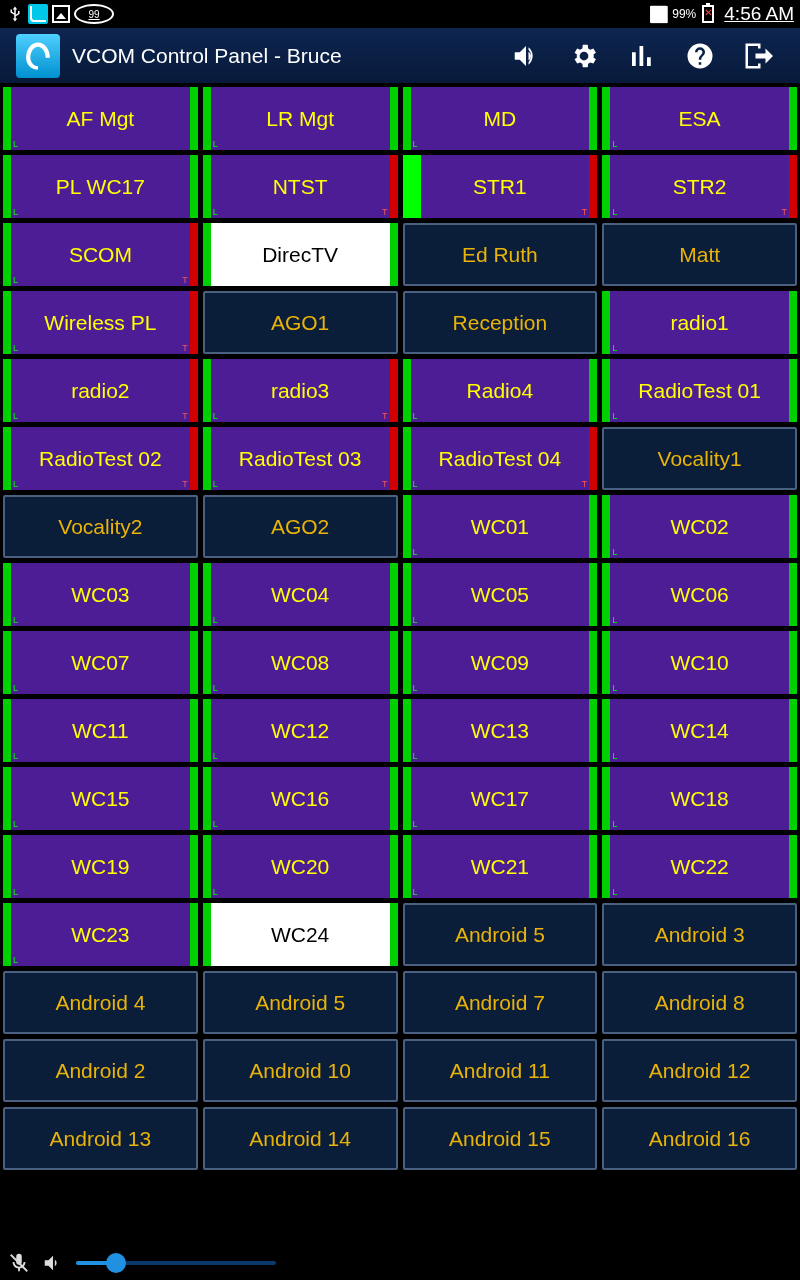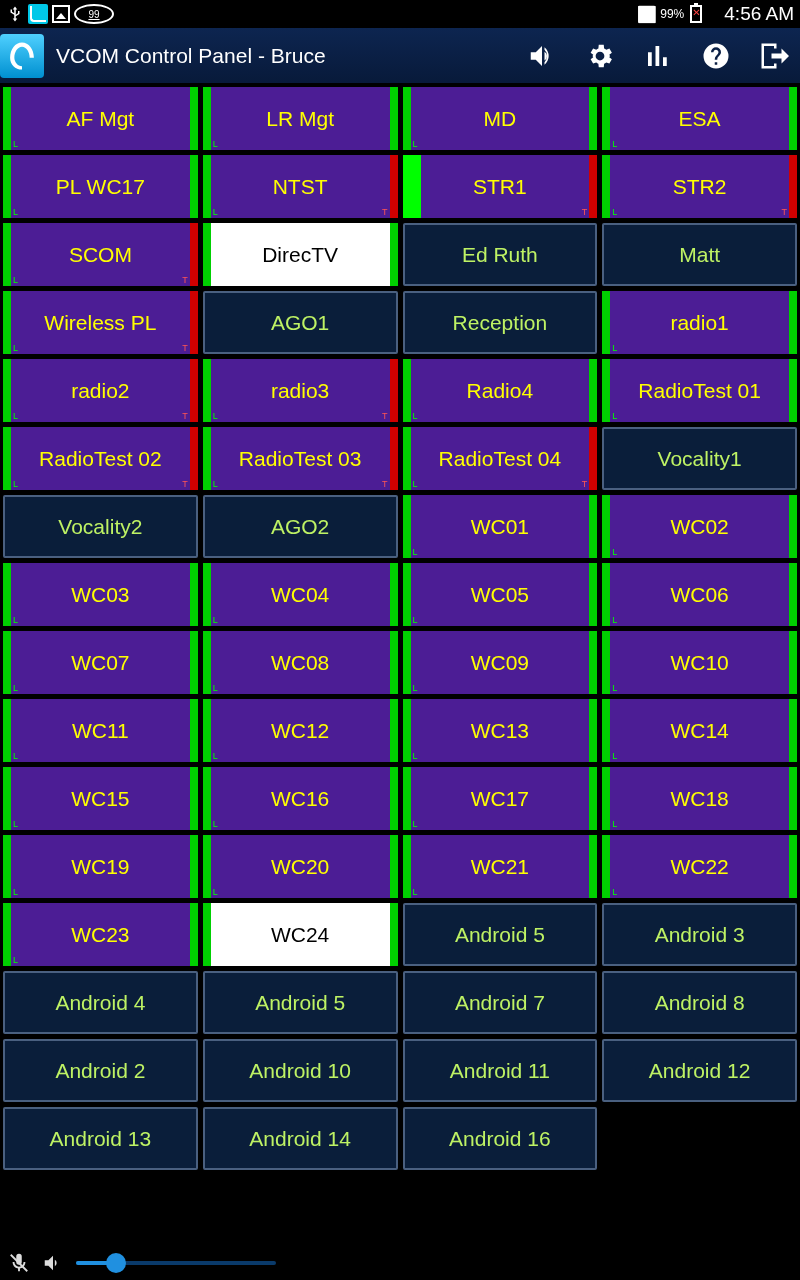--- a/index.html
+++ b/index.html
@@ -22,29 +22,29 @@
 .sb-icon { width:18px; height:18px; display:flex; align-items:center; justify-content:center; }
 .cyan-box { width:20px; height:20px; background:#00c8e8; border-radius:2px; position:relative; overflow:hidden;}
 .cyan-box::after { content:""; position:absolute; left:2px; top:2px; right:2px; bottom:2px; border:2px solid #fff; border-top:none; border-right:none; border-radius:0 0 0 4px;}
 .pic-icon { width:18px; height:18px; border:2px solid #fff; position:relative;}
 .pic-icon::after { content:""; position:absolute; left:2px; bottom:2px; border-left:5px solid transparent; border-right:5px solid transparent; border-bottom:6px solid #fff;}
 .badge-99 { width:40px; height:20px; border:2px solid #fff; border-radius:50%; font-size:10px; display:flex; align-items:center; justify-content:center;text-decoration:underline;}
 .wifi-ic::before { content:"📶"; font-size:16px; filter:grayscale(1) brightness(3);}
 .batt-box { width:12px; height:18px; border:2px solid #fff; position:relative; }
 .batt-box::before{ content:""; position:absolute; top:-4px; left:2px; width:4px; height:2px; background:#fff;}
 .batt-box::after{ content:"✕"; position:absolute; color:#f44; font-size:10px; left:0; top:0;}
-.clock { font-size:19px; letter-spacing:0; margin-left:18px;}
+.clock { font-size:19px; letter-spacing:0; margin-left:6px;text-decoration:underline;}
 .pct { font-size:12px; margin-right:2px;}
 
 
 .toolbar {
   height:56px; background:#0a1a3a;
   background:linear-gradient(#0d2550,#081a3a);
   display:flex; align-items:center;
-  padding:0 0; gap:6px;
+  padding:0 16px; gap:6px;
   border-bottom:1px solid #000;
 }
 .app-logo {
   width:44px; height:44px;
   background:linear-gradient(#4fd0ff,#0090d0);
   border-radius:4px;
   display:flex; align-items:center; justify-content:center;
 }
 .app-logo svg { width:34px; height:34px; }
 .app-title { font-size:21px; color:#fff; margin-left:6px; }
@@ -92,21 +92,21 @@
   position:absolute; top:0; bottom:0; width:8px;
 }
 .cell.white .l-bar { left:0; background:#00d000; }
 .cell.white .r-bar { right:0; background:#00d000; }
 
 
 .cell.grey {
   background:#0a1e3a;
   border:2px solid #4a6080;
 }
-.cell.grey .cell-label { color:#bef264; }
+.cell.grey .cell-label { color:#eab308; }
 
 
 .bottom {
   position:absolute; bottom:0; left:0; right:0;
   height:34px; background:#000;
   display:flex; align-items:center;
   padding:0 8px; gap:12px;
 }
 .mic-icon, .spk-icon { width:22px; height:22px; }
 .mic-icon svg, .spk-icon svg { width:22px; height:22px; fill:#ddd;}
@@ -538,20 +538,25 @@
       <span class="cell-label">Android 13</span>
     </div>
     <div class="cell grey">
       <div class="l-bar"></div>
       <div class="r-bar"></div>
       <span class="cell-label">Android 14</span>
     </div>
     <div class="cell grey">
       <div class="l-bar"></div>
       <div class="r-bar"></div>
+      <span class="cell-label">Android 15</span>
+    </div>
+    <div class="cell grey">
+      <div class="l-bar"></div>
+      <div class="r-bar"></div>
       <span class="cell-label">Android 16</span>
     </div>
   </div>
 
 <div class="bottom">
   <span class="mic-icon">
     <svg viewBox="0 0 24 24">
         <path d="M12 14a3 3 0 003-3V5a3 3 0 00-6 0v6a3 3 0 003 3zm5-3a5 5 0 01-10 0H5a7 7 0 006 6.9V21h2v-3.1A7 7 0 0019 11h-2z"></path>
         <line x1="3" y1="3" x2="21" y2="21" stroke="#ddd" stroke-width="2"></line>
       </svg>

